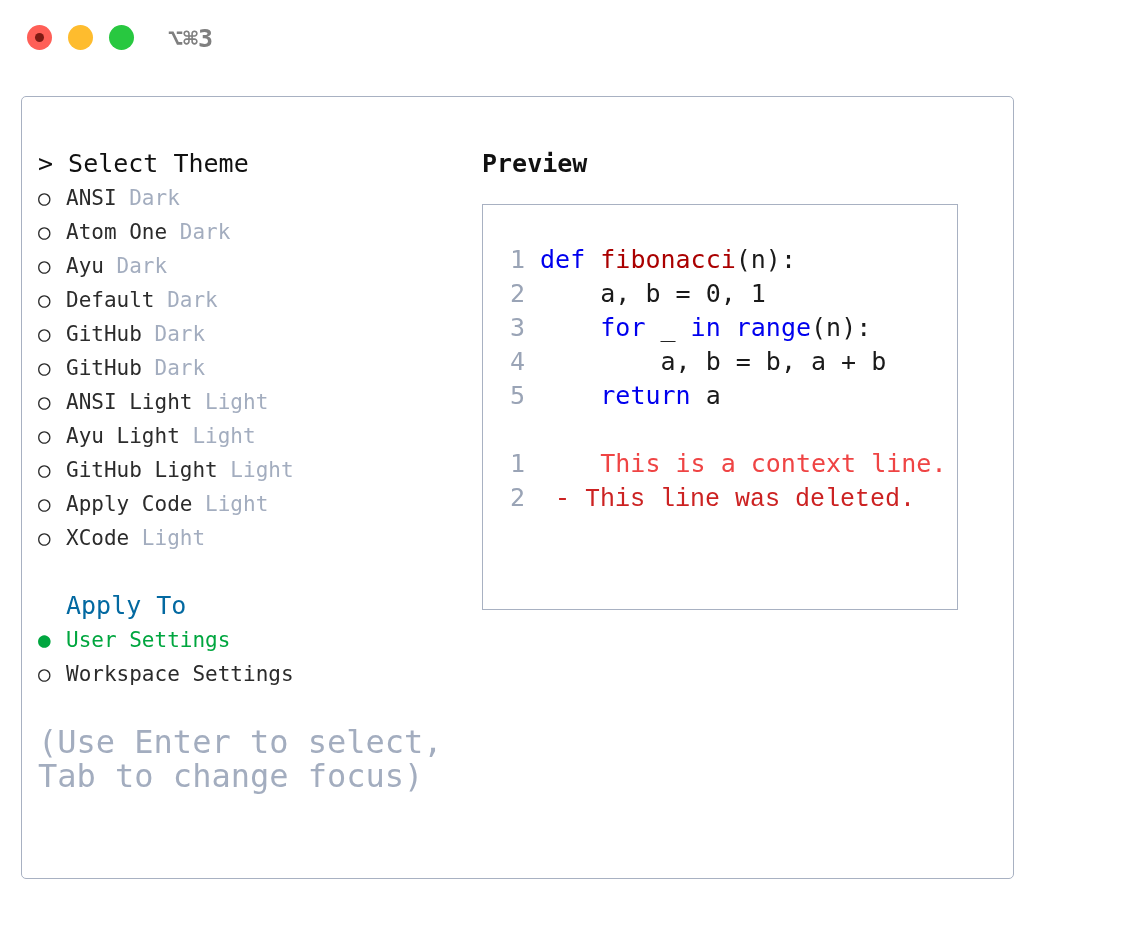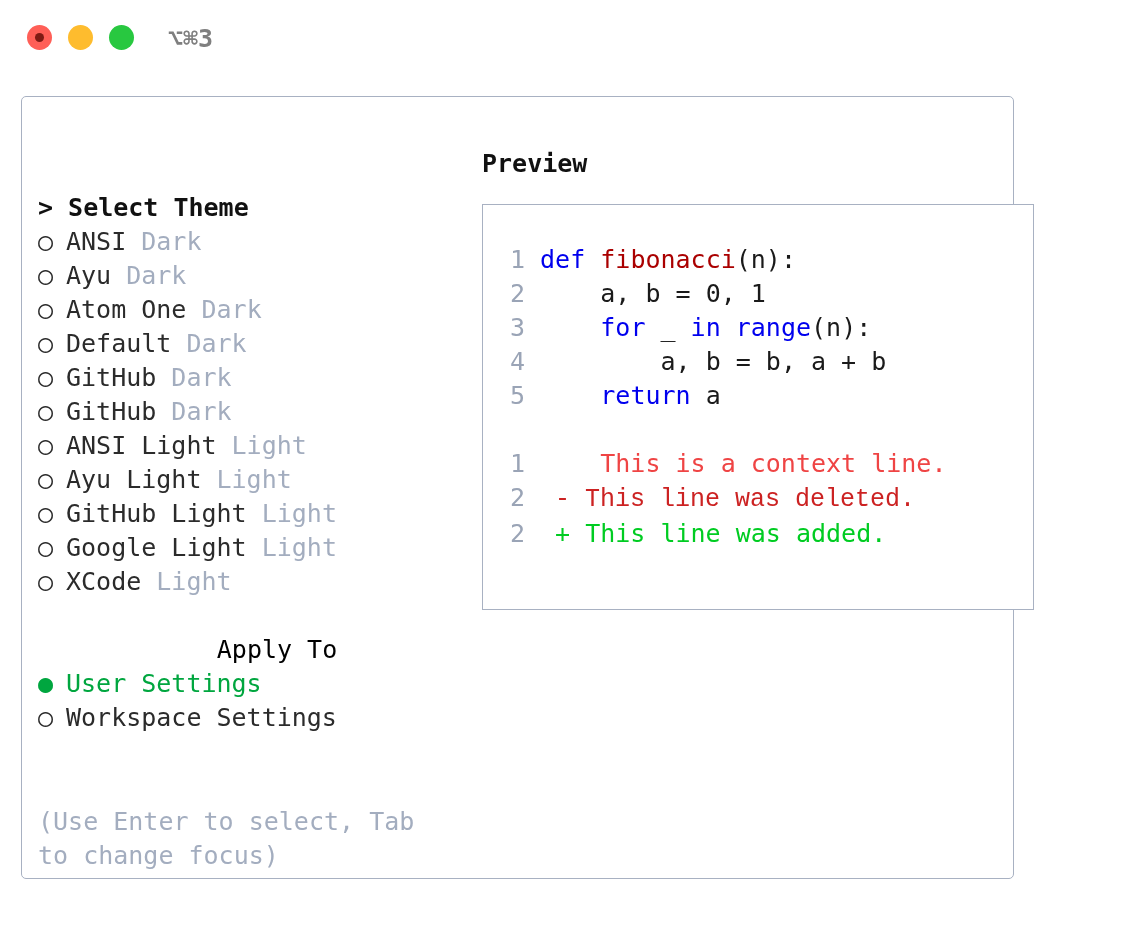--- a/index.html
+++ b/index.html
@@ -93,81 +93,78 @@
   
   .left-col {
     position: absolute;
     left: 16px;
     top: 50px;
     width: 450px;
   }
   .section-head {
     font-size: 25px;
     line-height: 34px;
-    font-weight: bold;
+    font-weight: normal;
     color: #111111;
     white-space: pre;
-    margin-top: 44px;
   }
   .sub-head {
     font-size: 25px;
     line-height: 34px;
     font-weight: normal;
-    color: #000000;
+    color: #0369a1;
     white-space: pre;
     padding-left: 28px;
-    text-align: center;
   }
   .opt-row {
-    font-size: 25px;
+    font-size: 21px;
     line-height: 34px;
     color: #2b2b2b;
     white-space: pre;
     display: block;
   }
   .marker {
     display: inline-block;
     width: 28px;
     color: #2b2b2b;
   }
   .marker.sel { color: #00a63f; }
   .opt-label.sel { color: #00a63f; }
   .opt-tag {
     color: #a3adbf;
   }
   .spacer-row {
     height: 34px;
   }
   .hint {
-    font-size: 25px;
+    font-size: 32px;
     line-height: 34px;
     color: #a3adbf;
     width: 410px;
-    margin-top: 36px;
   }
 
   
   .right-col {
     position: absolute;
     left: 460px;
     top: 50px;
     width: 500px;
   }
   .preview-title {
     font-size: 25px;
     line-height: 34px;
     font-weight: bold;
     color: #111111;
     white-space: pre;
   }
   .preview-box {
     position: absolute;
     left: 0px;
     top: 57px;
-    width: 552px;
+    width: 476px;
     height: 406px;
     border: 1.5px solid #a8b1c2;
     box-sizing: border-box;
     background: #ffffff;
   }
   .code {
     position: absolute;
     left: 14px;
     top: 38px;
     right: 6px;
@@ -206,29 +203,29 @@
     <div class="shortcut">⌥⌘3</div>
   </div>
 
   <div class="panel">
     <div class="columns">
 
       <div class="left-col">
         <div class="section-head">&gt; Select Theme</div>
         <div id="theme-list">
             <div class="opt-row"><span class="marker">○</span><span class="opt-label">ANSI</span><span class="opt-tag"> Dark</span></div>
+            <div class="opt-row"><span class="marker">○</span><span class="opt-label">Atom One</span><span class="opt-tag"> Dark</span></div>
             <div class="opt-row"><span class="marker">○</span><span class="opt-label">Ayu</span><span class="opt-tag"> Dark</span></div>
-            <div class="opt-row"><span class="marker">○</span><span class="opt-label">Atom One</span><span class="opt-tag"> Dark</span></div>
             <div class="opt-row"><span class="marker">○</span><span class="opt-label">Default</span><span class="opt-tag"> Dark</span></div>
             <div class="opt-row"><span class="marker">○</span><span class="opt-label">GitHub</span><span class="opt-tag"> Dark</span></div>
             <div class="opt-row"><span class="marker">○</span><span class="opt-label">GitHub</span><span class="opt-tag"> Dark</span></div>
             <div class="opt-row"><span class="marker">○</span><span class="opt-label">ANSI Light</span><span class="opt-tag"> Light</span></div>
             <div class="opt-row"><span class="marker">○</span><span class="opt-label">Ayu Light</span><span class="opt-tag"> Light</span></div>
             <div class="opt-row"><span class="marker">○</span><span class="opt-label">GitHub Light</span><span class="opt-tag"> Light</span></div>
-            <div class="opt-row"><span class="marker">○</span><span class="opt-label">Google Light</span><span class="opt-tag"> Light</span></div>
+            <div class="opt-row"><span class="marker">○</span><span class="opt-label">Apply Code</span><span class="opt-tag"> Light</span></div>
             <div class="opt-row"><span class="marker">○</span><span class="opt-label">XCode</span><span class="opt-tag"> Light</span></div>
           </div>
         <div class="spacer-row"></div>
         <div class="sub-head">Apply To</div>
         <div id="apply-list">
             <div class="opt-row"><span class="marker sel">●</span><span class="opt-label sel">User Settings</span></div>
             <div class="opt-row"><span class="marker">○</span><span class="opt-label">Workspace Settings</span></div>
           </div>
         <div class="spacer-row"></div>
         <div class="hint">(Use Enter to select, Tab to change focus)</div>
@@ -239,21 +236,20 @@
         <div class="preview-box">
           <div class="code" id="code-block">
               <div class="code-line"><span class="ln">1</span> <span class="kw">def </span><span class="fn">fibonacci</span><span class="pl">(n):</span></div>
               <div class="code-line"><span class="ln">2</span> <span class="pl">    a, b = 0, 1</span></div>
               <div class="code-line"><span class="ln">3</span> <span class="pl">    </span><span class="kw">for</span><span class="pl"> _ </span><span class="kw">in</span><span class="pl"> </span><span class="kw">range</span><span class="pl">(n):</span></div>
               <div class="code-line"><span class="ln">4</span> <span class="pl">        a, b = b, a + b</span></div>
               <div class="code-line"><span class="ln">5</span> <span class="pl">    </span><span class="kw">return</span><span class="pl"> a</span></div>
               <div class="blank-line"></div>
               <div class="code-line"><span class="ln">1</span><span class="ctx">     This is a context line.</span></div>
               <div class="code-line"><span class="ln">2</span><span class="del">  - This line was deleted.</span></div>
-              <div class="code-line"><span class="ln">2</span><span class="add">  + This line was added.</span></div>
             </div>
         </div>
       </div>
 
     </div>
   </div>
 
 </div>
 
 </body></html>

